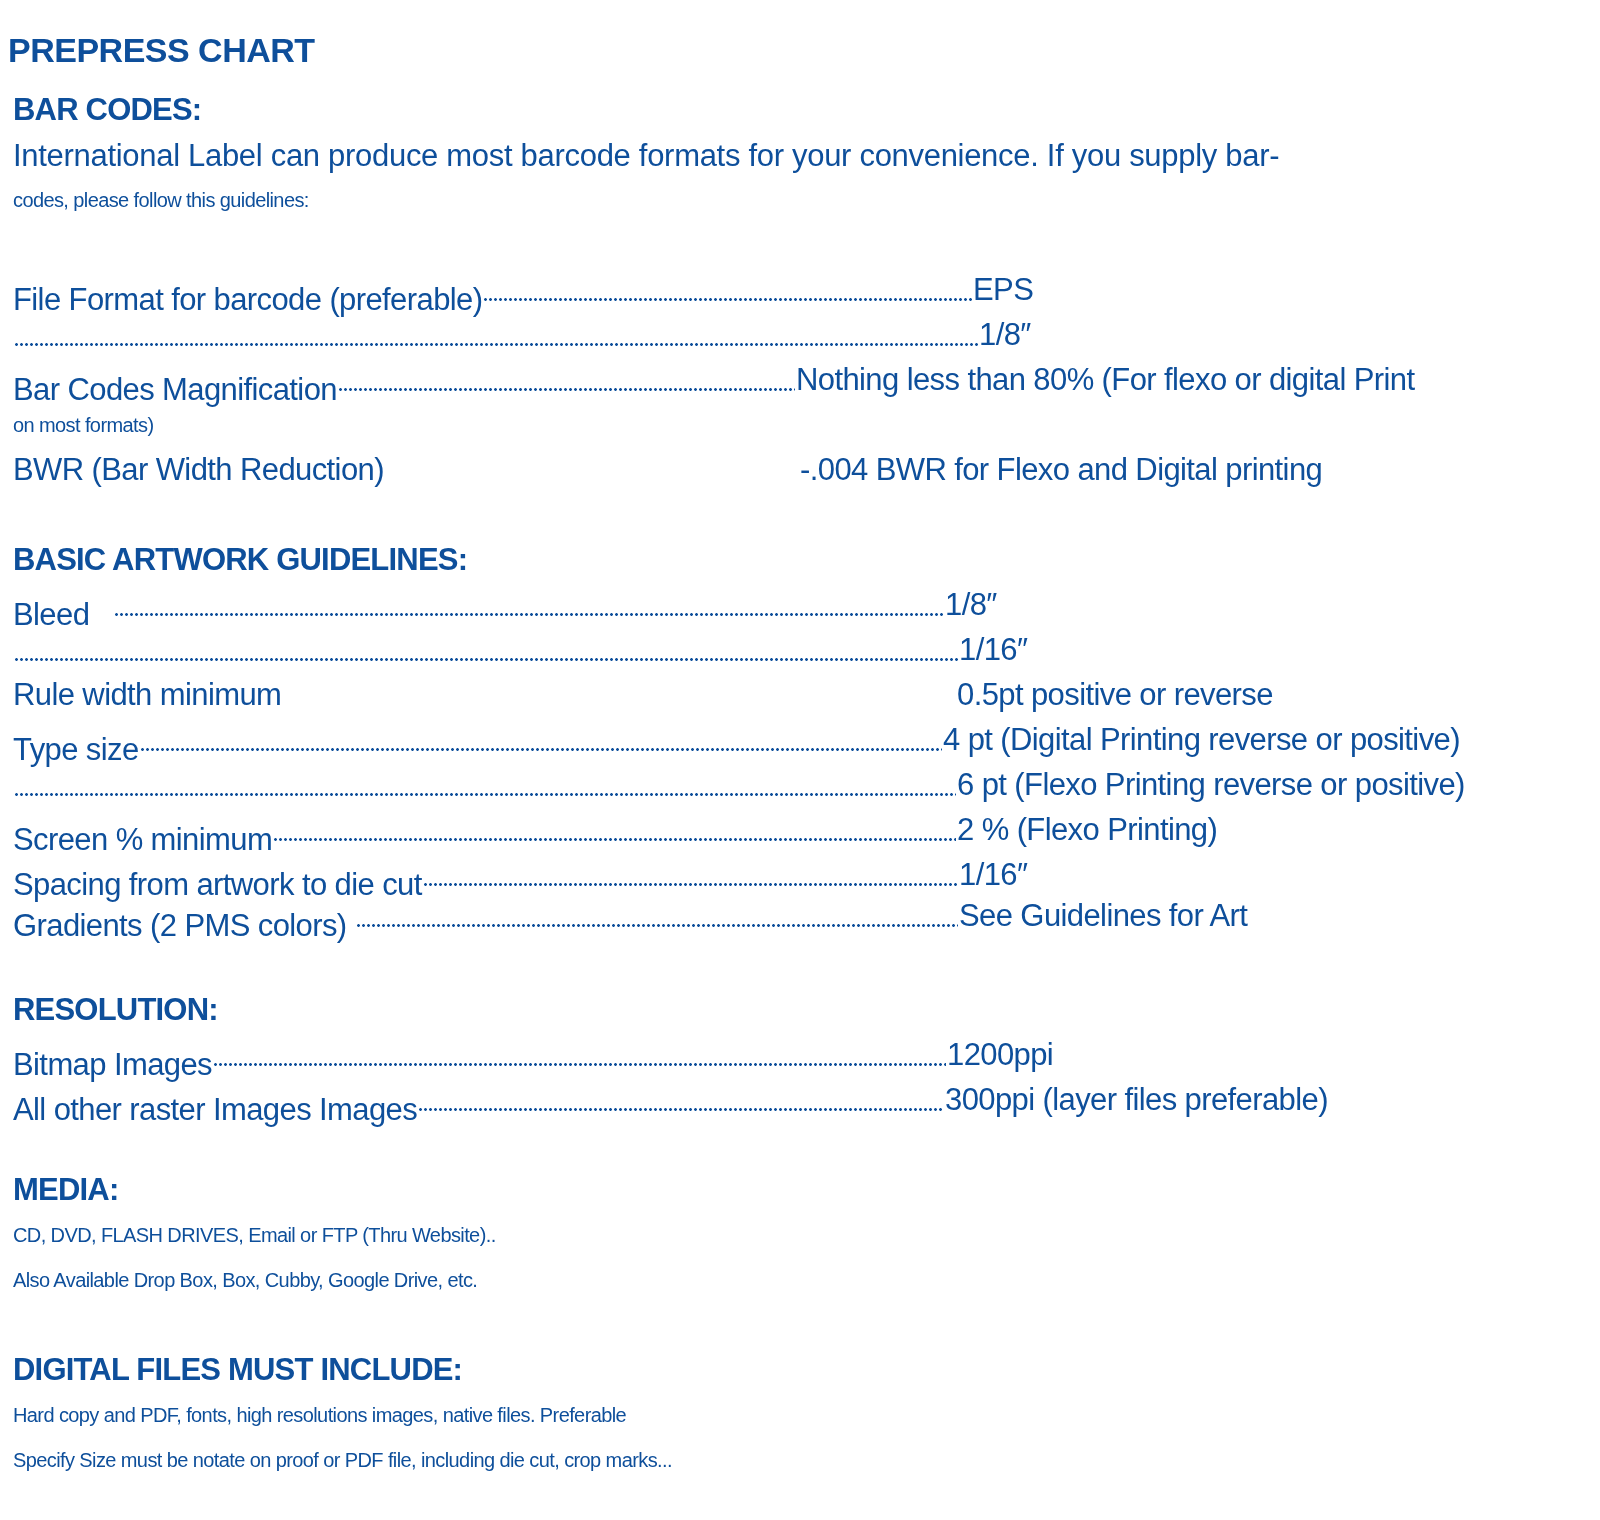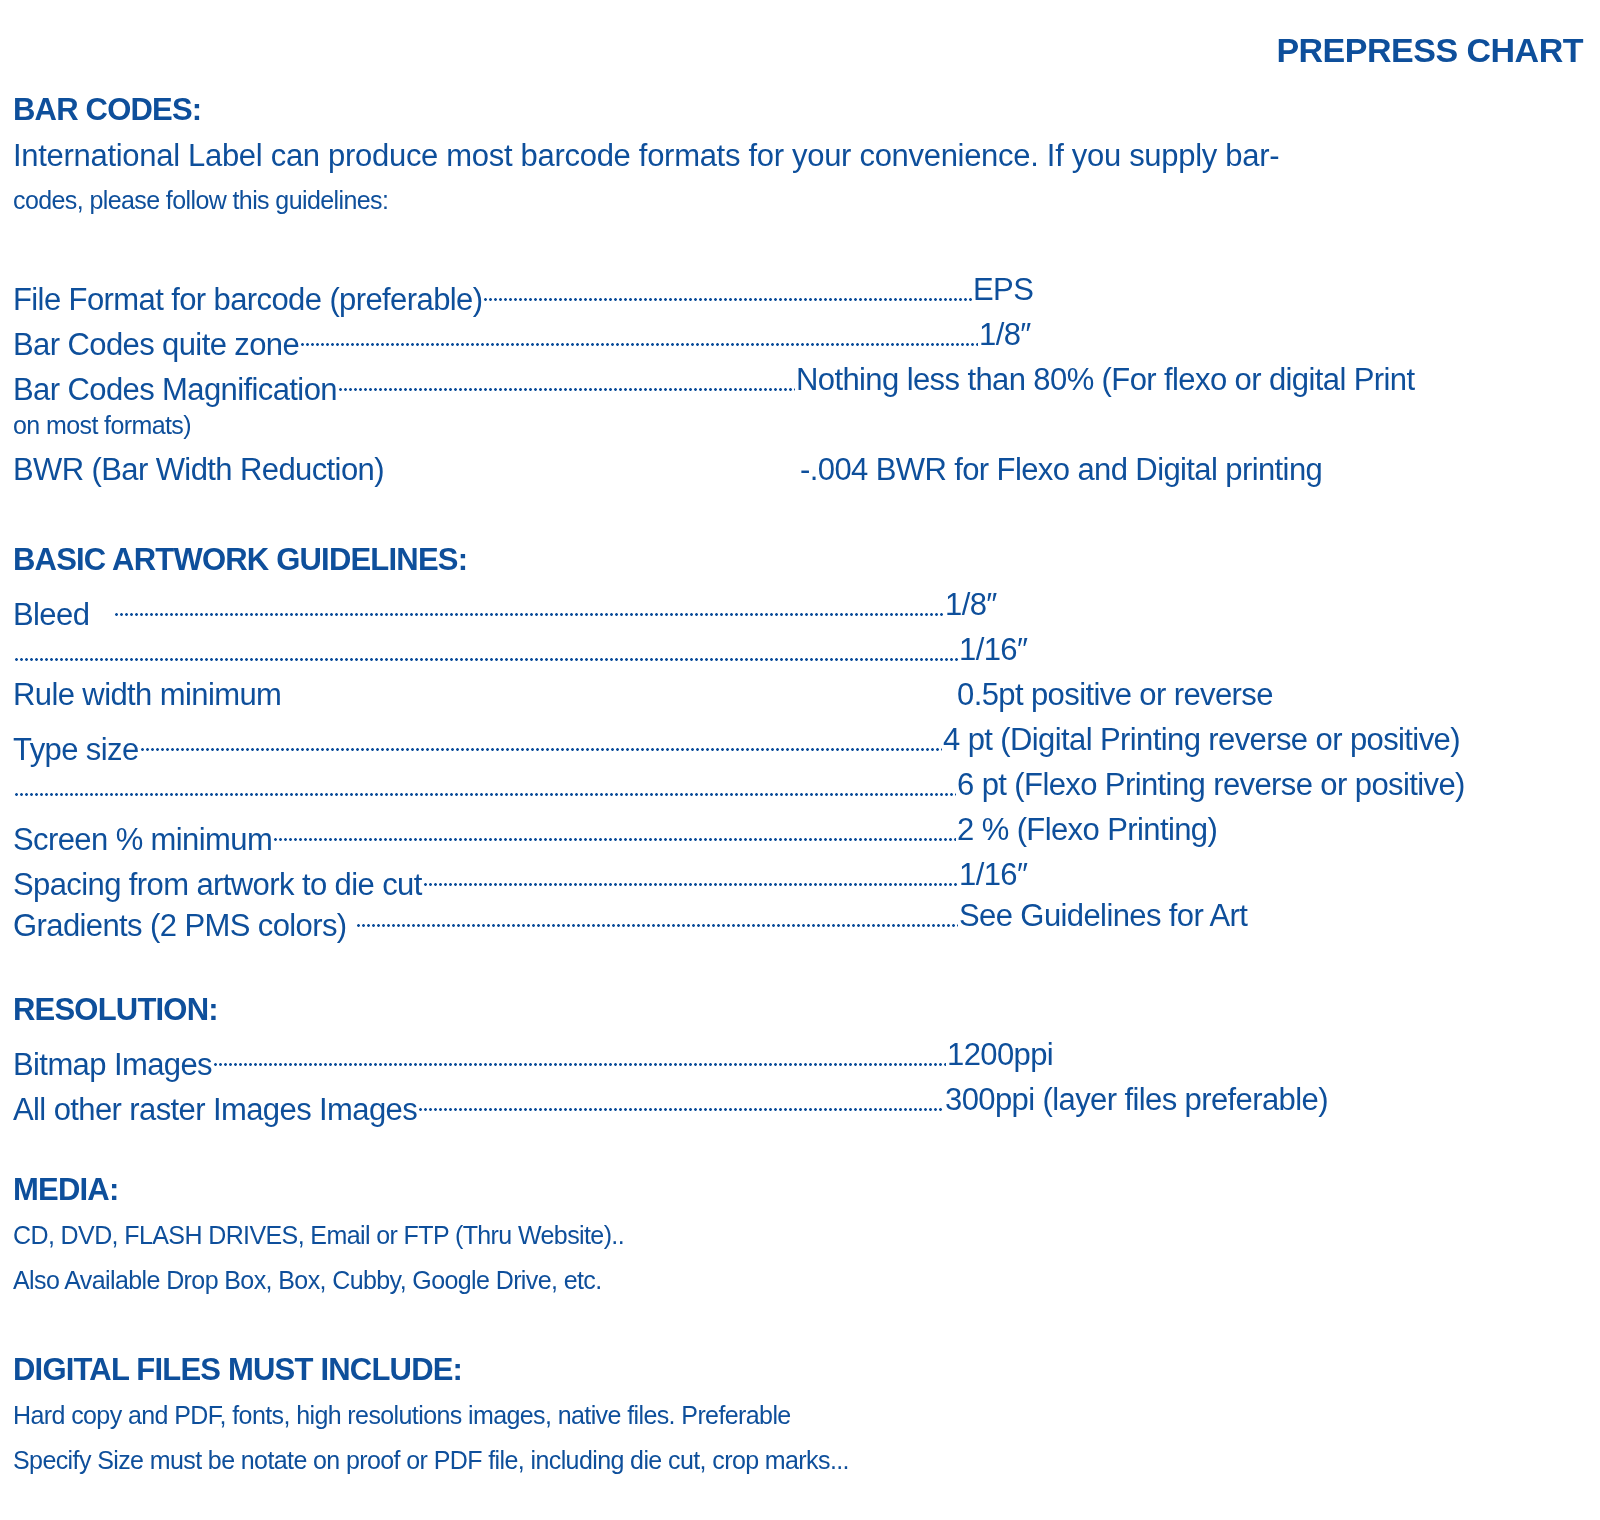--- a/index.html
+++ b/index.html
@@ -19,40 +19,40 @@
       position: absolute;
       left: 13px;
       top: 0;
       width: 1560px;
     }
     .title {
       position: absolute;
       top: 28px;
       left: 0;
       width: 1560px;
-      text-align: right;
+      text-align: left;
       font-weight: bold;
       font-size: 34px;
       letter-spacing: -0.5px;
       line-height: 44px;
       margin-left: -13px;
-      padding-left: 23px;
+      padding-left: 8px;
     }
     .heading {
       position: absolute;
       left: 0;
       font-weight: bold;
       font-size: 31px;
       letter-spacing: -0.8px;
       line-height: 40px;
     }
     .line {
       position: absolute;
       left: 0;
-      font-size: 25px;
+      font-size: 20px;
       line-height: 40px;
       letter-spacing: -0.6px;
       white-space: nowrap;
     }
     .para {
       position: absolute;
       left: 0;
       width: 1560px;
       font-size: 31px;
       line-height: 45px;
@@ -106,21 +106,20 @@
   <div class="heading" style="top:90px;">BAR CODES:</div>
   <div class="para" style="top:133px;">International Label can produce most barcode formats for your convenience. If you supply bar-</div>
   <div class="line" style="top:180px;">codes, please follow this guidelines:</div>
 
   <div class="leader-row" style="top:270px; width:960px;">
     <span class="lbl">File Format for barcode (preferable)</span>
     <span class="dots"></span>
     <span class="val" style="left:960px;">EPS</span>
   </div>
   <div class="leader-row" style="top:315px; width:966px;">
-    <span class="lbl">Bar Codes quite zone</span>
     <span class="dots"></span>
     <span class="val" style="left:966px;">1/8″</span>
   </div>
   <div class="leader-row" style="top:360px; width:783px;">
     <span class="lbl">Bar Codes Magnification</span>
     <span class="dots"></span>
     <span class="val" style="left:783px;">Nothing less than 80% (For flexo or digital Print</span>
   </div>
   <div class="line" style="top:405px;">on most formats)</div>
   <div class="leader-row" style="top:450px; width:787px;flex-direction:column;">

